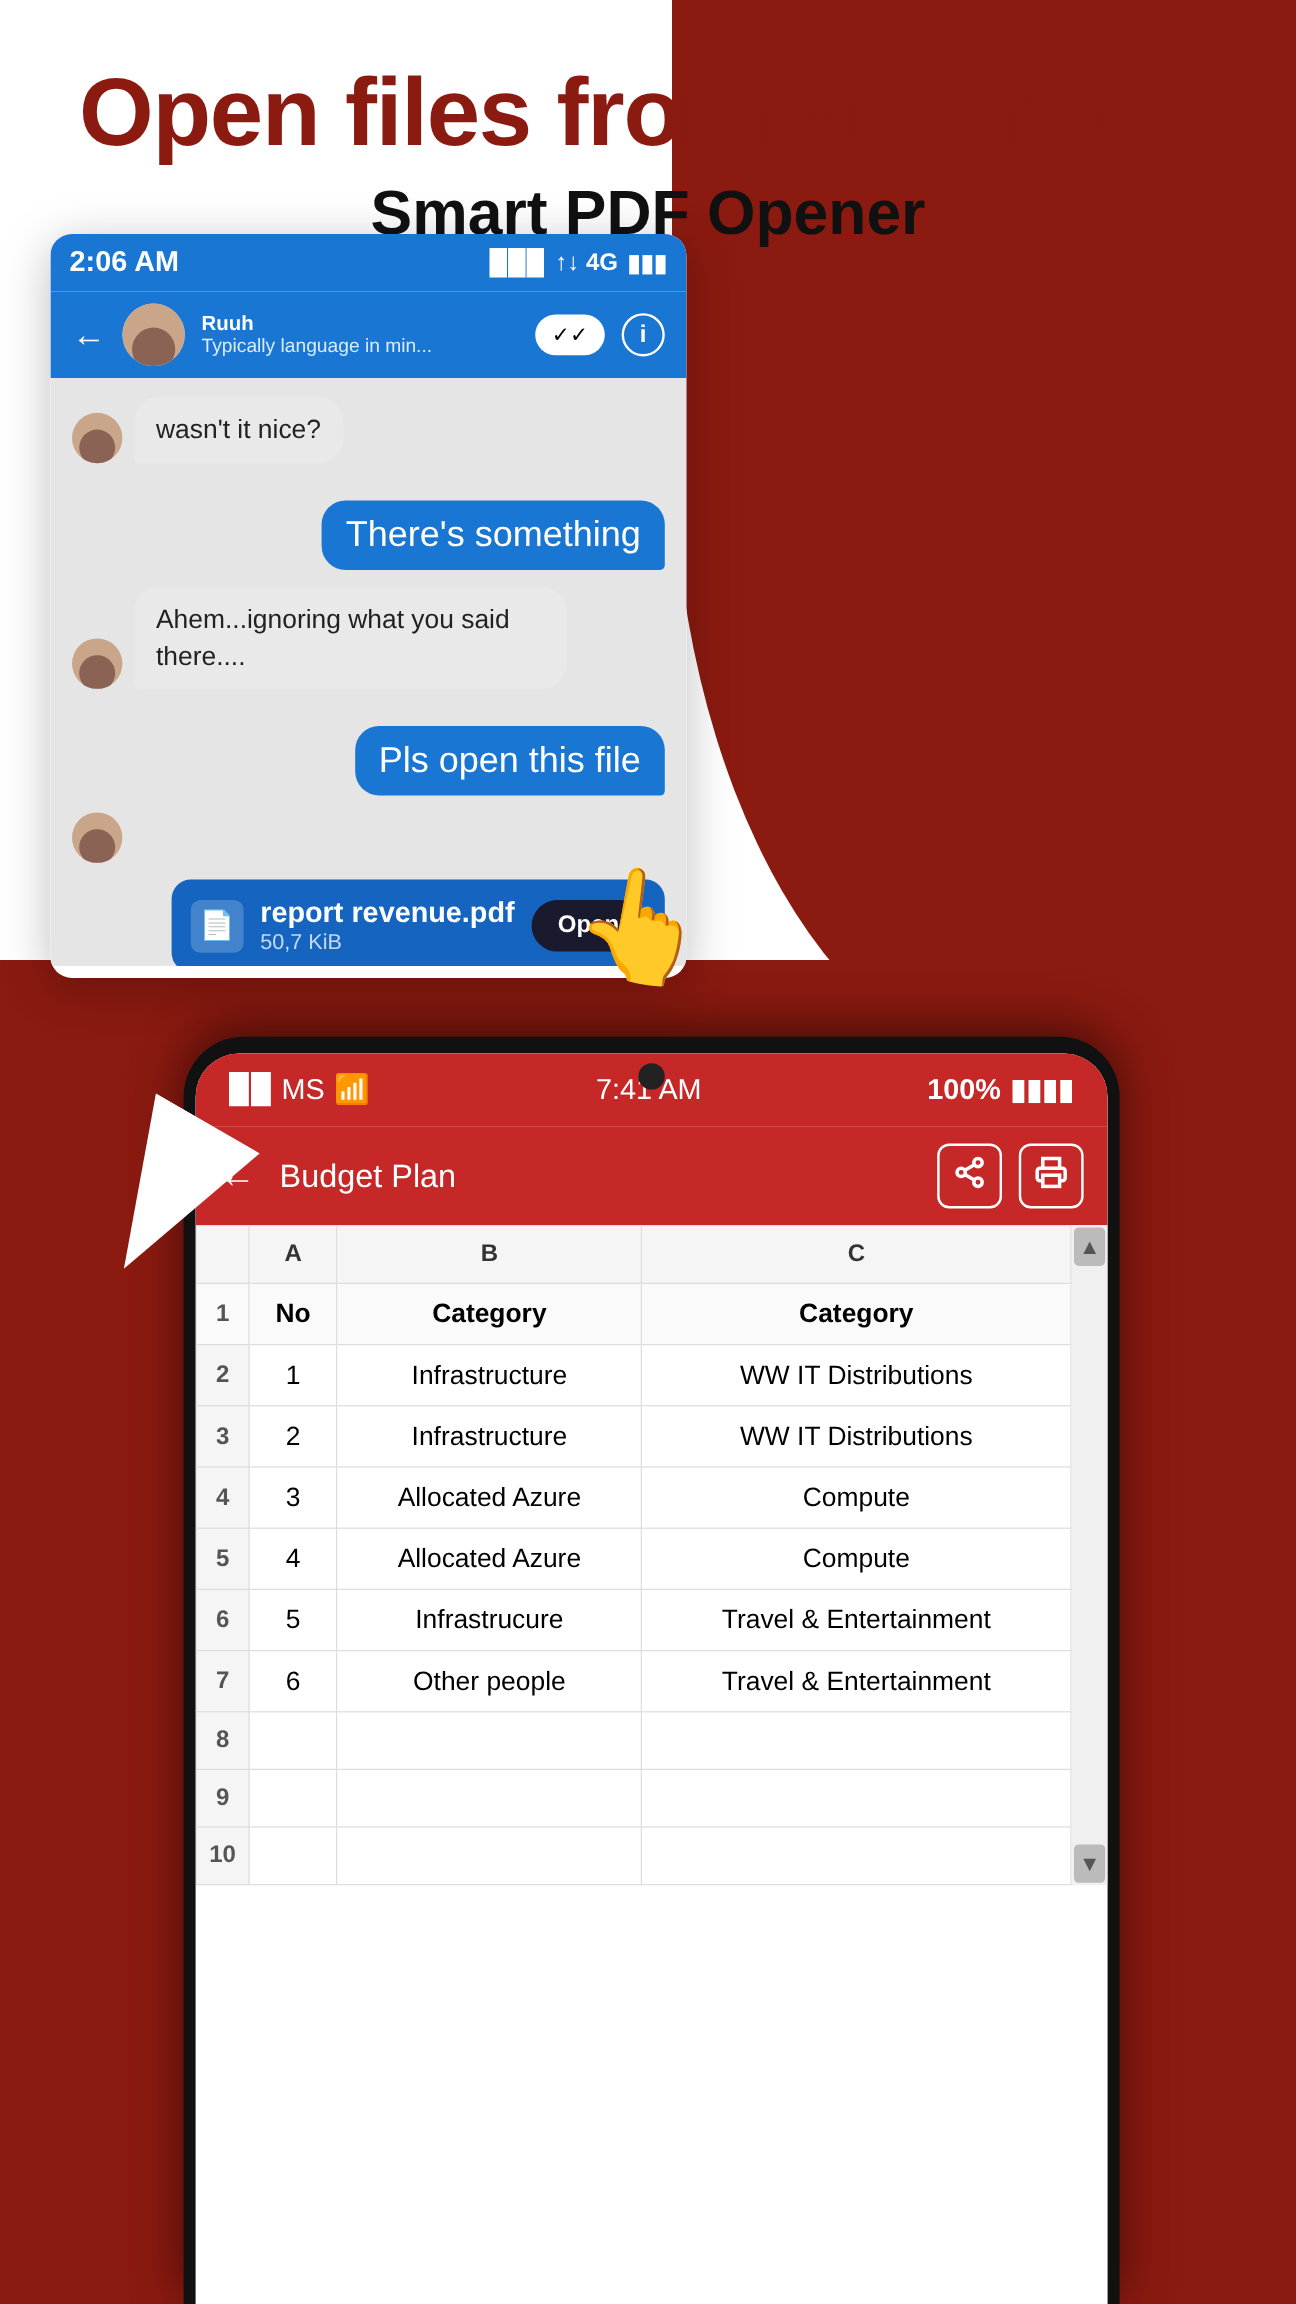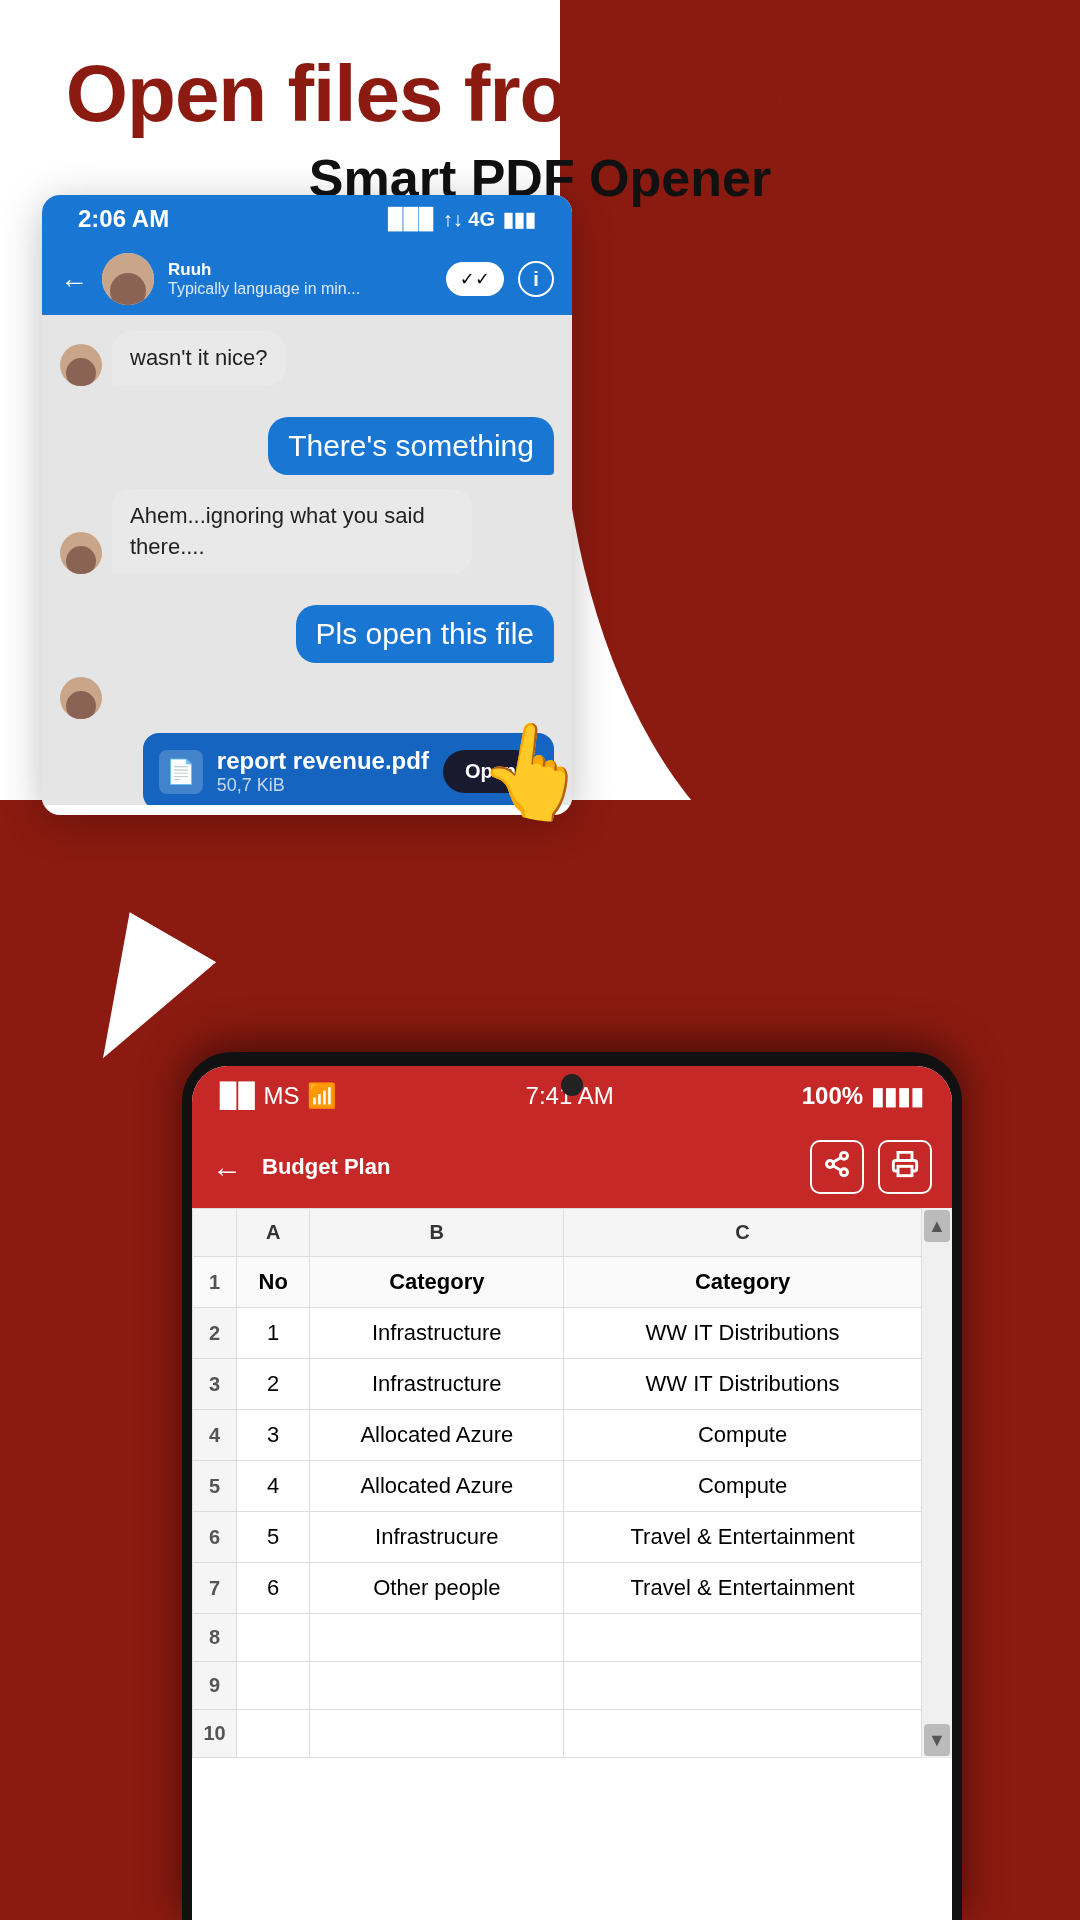--- a/index.html
+++ b/index.html
@@ -64,21 +64,21 @@
       box-shadow: 0 8px 40px rgba(0,0,0,0.25);
       z-index: 3;
     }
 
     
     .msg-statusbar {
       background: #1976D2;
       color: #fff;
       font-size: 22px;
       font-weight: 700;
-      padding: 10px 36px;
+      padding: 10px 16px;
       display: flex;
       align-items: center;
       justify-content: space-between;
     }
     .msg-statusbar-time { font-size: 24px; font-weight: 700; }
     .msg-statusbar-icons { display: flex; align-items: center; gap: 8px; font-size: 20px; }
 
     
     .msg-header {
       background: #1976D2;
@@ -212,24 +212,24 @@
       border-radius: 50px;
       padding: 10px 22px;
       font-size: 20px;
       font-weight: 700;
     }
 
     
     .spreadsheet-phone {
       position: absolute;
       bottom: 0;
-      left: 182px;
+      left: 153px;
       right: 0;
       width: 780px;
-      height: 868px;
+      height: 1056px;
       background: #111;
       border-radius: 50px 50px 0 0;
       overflow: hidden;
       z-index: 3;
       box-shadow: 0 -8px 40px rgba(0,0,0,0.5);
     }
     .phone-inner {
       margin: 14px 10px 0;
       background: #fff;
       border-radius: 36px 36px 0 0;
@@ -262,21 +262,21 @@
 
     
     .sheet-header {
       background: #C62828;
       display: flex;
       align-items: center;
       padding: 14px 20px;
       gap: 20px;
     }
     .sheet-back { color: #fff; font-size: 30px; font-weight: 700; }
-    .sheet-title { color: #fff; font-size: 22px; font-weight: 700; flex: 1; }
+    .sheet-title { color: #fff; font-size: 27px; font-weight: 400; flex: 1; }
     .sheet-actions { display: flex; gap: 14px; }
     .sheet-action-btn {
       width: 54px; height: 54px;
       border-radius: 10px;
       border: 2.5px solid #fff;
       display: flex; align-items: center; justify-content: center;
       color: #fff;
       font-size: 26px;
     }
 

